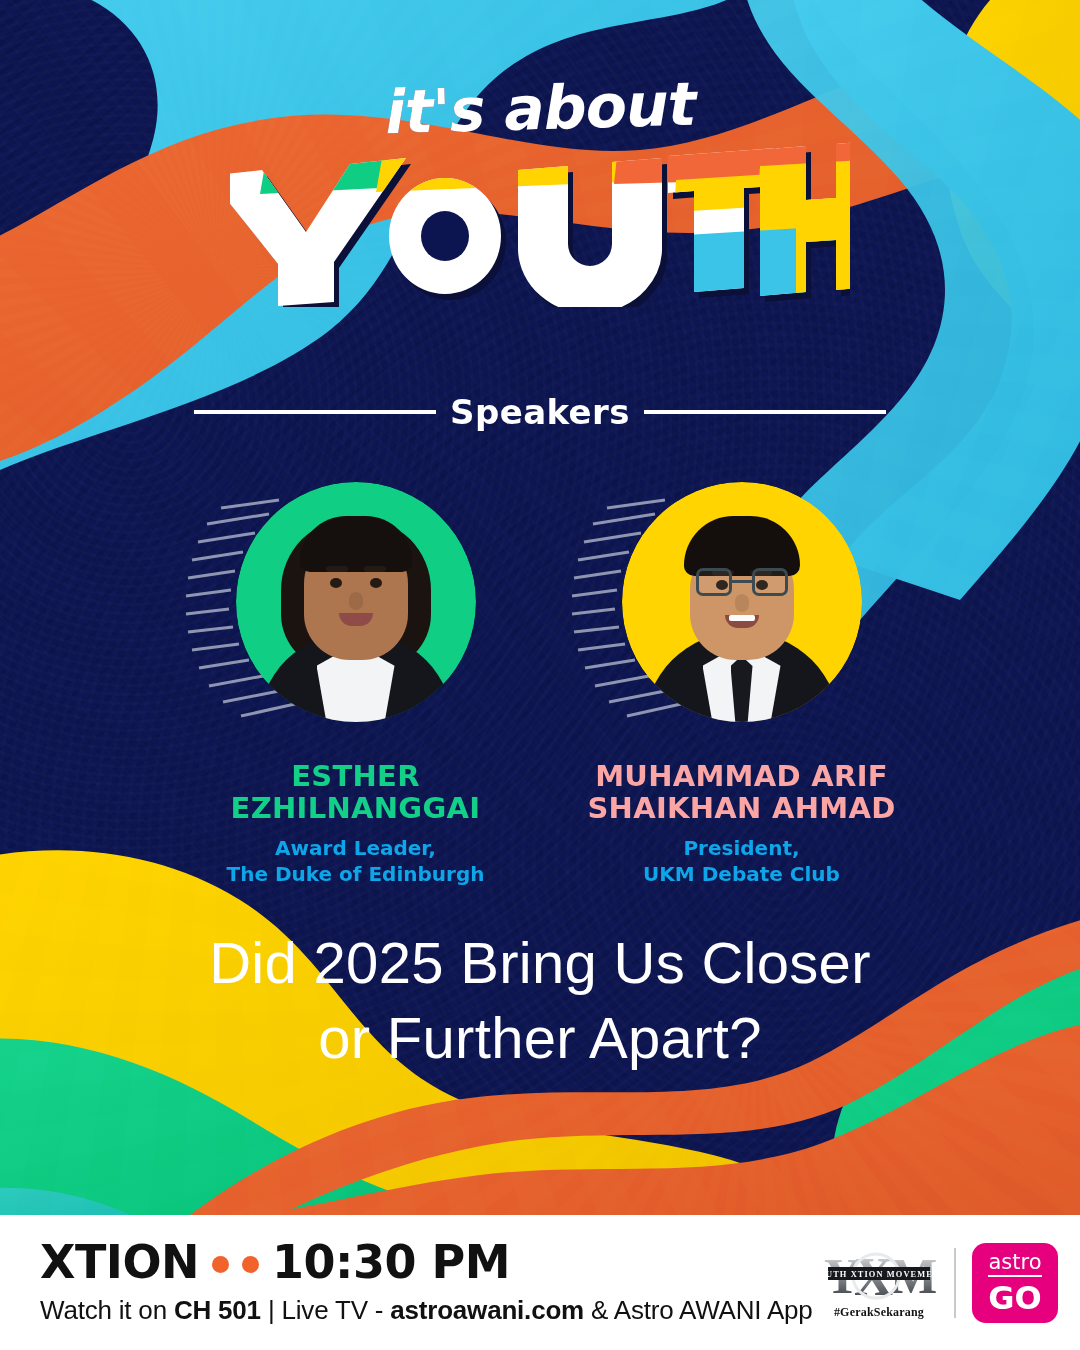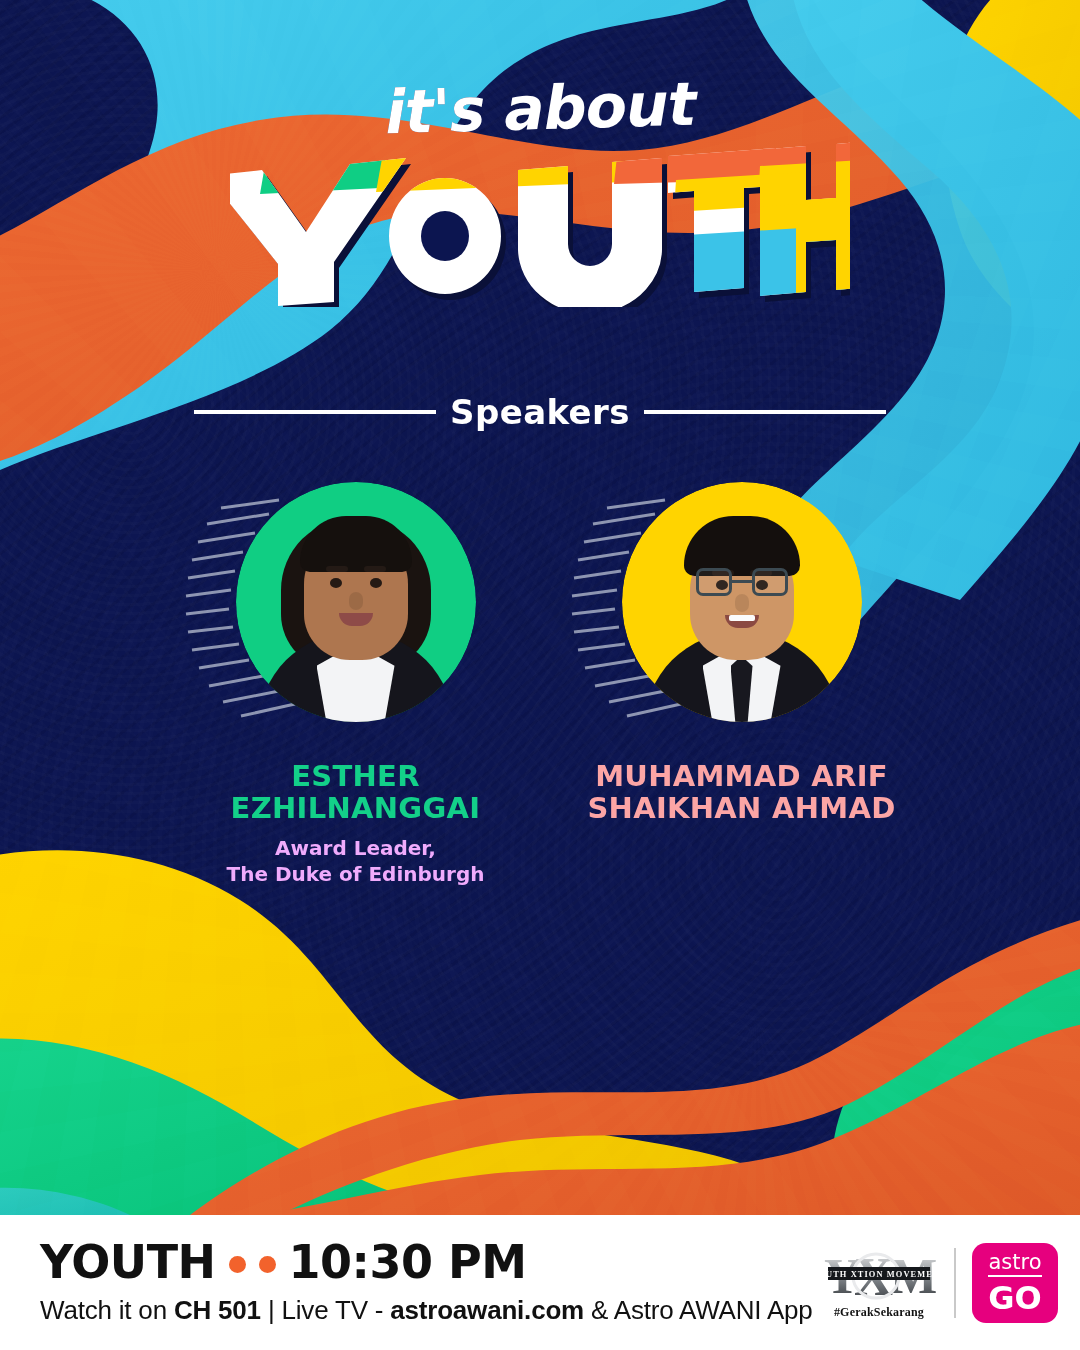--- a/index.html
+++ b/index.html
@@ -177,21 +177,21 @@
     font-family:"DejaVu Sans", sans-serif;
     font-weight:700; font-size:29px; line-height:1.12;
     letter-spacing:.3px;
     margin-top:20px;
   }
   .spk-name.green{ color:#13D089; }
   .spk-name.yellow{ color:#fca5a5; }
   .spk-role{
     font-family:"DejaVu Sans", sans-serif;
     font-weight:700;
-    font-size:20px; line-height:1.32; color:#f0abfc;
+    font-size:20px; line-height:1.32; color:#0ea5e9;
     margin-top:10px;
   }
 
   
   .headline{
     position:absolute; top:925px; left:0; right:0;
     text-align:center; z-index:6;
     color:#fff;
     font-family:"Liberation Sans", sans-serif;
     font-weight:300;
@@ -458,28 +458,36 @@
             <div class="p-nose" style="bottom:110px;"></div>
             <div class="p-mouth" style="background:#8B4A42; bottom:94px;"></div>
             <div class="p-teeth"></div>
           </div>
         </div>
       </div>
       <div class="spk-name yellow">
         <div>MUHAMMAD ARIF</div>
         <div>SHAIKHAN AHMAD</div>
       </div>
+      <div class="spk-role">
+        <div>President,</div>
+        <div>UKM Debate Club</div>
+      </div>
     </div>
   </div>
 
+  <div class="headline">
+    <span>Did 2025 Bring Us Closer</span>
+    <span>or Further Apart?</span>
+  </div>
 
   <div class="footer">
     <div class="f-left">
       <div class="f-when">
-        <span>YOUTH</span>
+        <span>XTION</span>
         <span class="f-dot"></span>
         <span class="f-dot"></span>
         <span>10:30 PM</span>
       </div>
       <div class="f-watch">
         <span>Watch it on </span><b>CH 501</b><span class="bar"> | </span><span>Live TV - </span><b>astroawani.com</b><span> &amp; Astro AWANI App</span>
       </div>
     </div>
 
     <div class="f-right">

